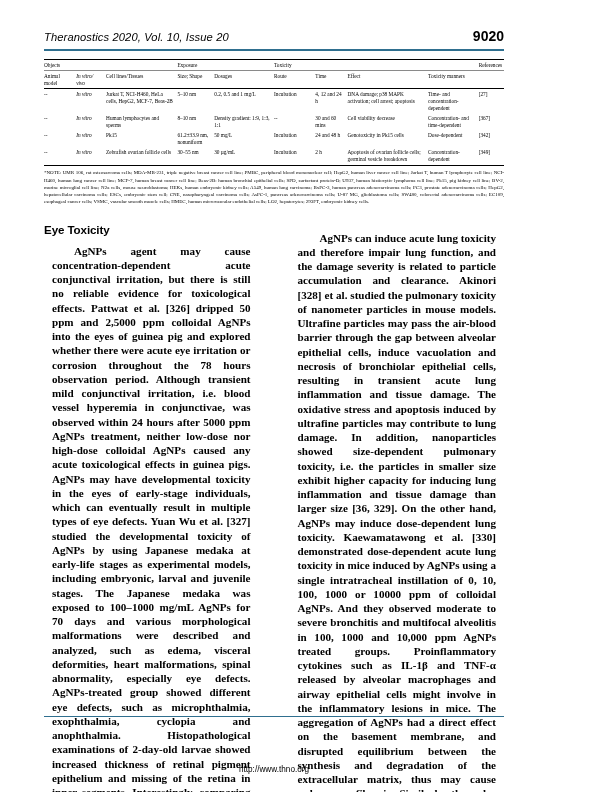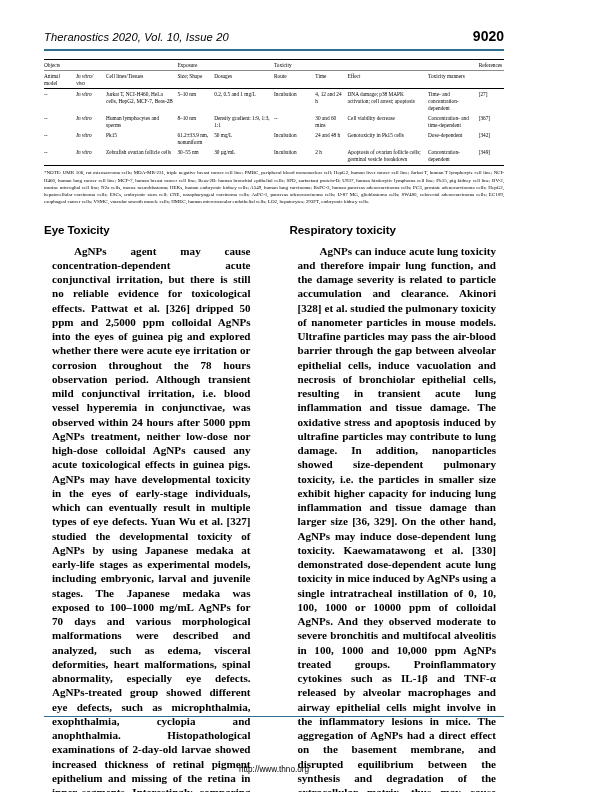--- a/index.html
+++ b/index.html
@@ -236,21 +236,20 @@
   </table>
 
   <p class="tbl-note">*NOTE: UMR 106, rat osteosarcoma cells; MDA-MB-231, triple negative breast cancer cell line; PMBC, peripheral blood mononuclear cell; HepG2, human liver cancer cell line; Jurkat T, human T lymphocyte cell line; NCI-H460, human lung cancer cell line; MCF-7, human breast cancer cell line; Beas-2B: human bronchial epithelial cells; SPD, surfactant protein-D; U937, human histiocytic lymphoma cell line; Pk15, pig kidney cell line; BV-2, murine microglial cell line; N2a cells, mouse neuroblastoma; HEKs, human embryonic kidney cells; A549, human lung carcinoma; BxPC-3, human pancreas adenocarcinoma cells; PC3, prostate adenocarcinoma cells; HepG2, hepatocellular carcinoma cells; ESCs, embryonic stem cell; CNE, nasopharyngeal carcinoma cells; AsPC-1, pancreas adenocarcinoma cells; U-87 MG, glioblastoma cells; SW480, colorectal adenocarcinoma cells; EC109, esophageal cancer cells; VSMC, vascular smooth muscle cells; HMEC, human microvascular endothelial cells; LO2, hepatocytes; 293FT, embryonic kidney cells.</p>
 
   <div class="cols">
     <div class="col">
       <h2 class="sec">Eye Toxicity</h2>
       <p class="para">AgNPs agent may cause concentration-dependent acute conjunctival irritation, but there is still no reliable evidence for toxicological effects. Pattwat et al. [326] dripped 50 ppm and 2,5000 ppm colloidal AgNPs into the eyes of guinea pig and explored whether there were acute eye irritation or corrosion throughout the 78 hours observation period. Although transient mild conjunctival irritation, i.e. blood vessel hyperemia in conjunctivae, was observed within 24 hours after 5000 ppm AgNPs treatment, neither low-dose nor high-dose colloidal AgNPs caused any acute toxicological effects in guinea pigs. AgNPs may have developmental toxicity in the eyes of early-stage individuals, which can eventually result in multiple types of eye defects. Yuan Wu et al. [327] studied the developmental toxicity of AgNPs by using Japanese medaka at early-life stages as experimental models, including embryonic, larval and juvenile stages. The Japanese medaka was exposed to 100–1000 mg/mL AgNPs for 70 days and various morphological malformations were described and analyzed, such as edema, visceral deformities, heart malformations, spinal abnormality, especially eye defects. AgNPs-treated group showed different eye defects, such as microphthalmia, exophthalmia, cyclopia and anophthalmia. Histopathological examinations of 2-day-old larvae showed increased thickness of retinal pigment epithelium and missing of the retina in inner segments. Interestingly, comparing with the high-dose groups, the types and numbers of eye malformations in the low-dose groups were significantly higher. These morphological abnormalities and non-linear dose-response pattern suggest that the developmental toxicity of AgNPs may exhibit complex toxicological mechanisms.</p>
     </div>
     <div class="col">
-      <h2 class="sec">Respiratory toxicity</h2>
       <p class="para">AgNPs can induce acute lung toxicity and therefore impair lung function, and the damage severity is related to particle accumulation and clearance. Akinori [328] et al. studied the pulmonary toxicity of nanometer particles in mouse models. Ultrafine particles may pass the air-blood barrier through the gap between alveolar epithelial cells, induce vacuolation and necrosis of bronchiolar epithelial cells, resulting in transient acute lung inflammation and tissue damage. The oxidative stress and apoptosis induced by ultrafine particles may contribute to lung damage. In addition, nanoparticles showed size-dependent pulmonary toxicity, i.e. the particles in smaller size exhibit higher capacity for inducing lung inflammation and tissue damage than larger size [36, 329]. On the other hand, AgNPs may induce dose-dependent lung toxicity. Kaewamatawong et al. [330] demonstrated dose-dependent acute lung toxicity in mice induced by AgNPs using a single intratracheal instillation of 0, 10, 100, 1000 or 10000 ppm of colloidal AgNPs. And they observed moderate to severe bronchitis and multifocal alveolitis in 100, 1000 and 10,000 ppm AgNPs treated groups. Proinflammatory cytokines such as IL-1β and TNF-α released by alveolar macrophages and airway epithelial cells might involve in the inflammatory lesions in mice. The aggregation of AgNPs had a direct effect on the basement membrane, and disrupted equilibrium between the synthesis and degradation of the extracellular matrix, thus may cause pulmonary fibrosis. Similarly, they also speculated that AgNPs induced oxidative stress in the lung. Furthermore, they recognized that metallothionein (MT) expression induced by AgNPs might be regarded as one of the possible protective mechanisms of lung. Different concentrations of AgNPs, which induce lung damage,</p>
     </div>
   </div>
 
   <div class="footer">
     <div class="footer-rule"></div>
     <div class="footer-url">http://www.thno.org</div>
   </div>
 
 </div>

